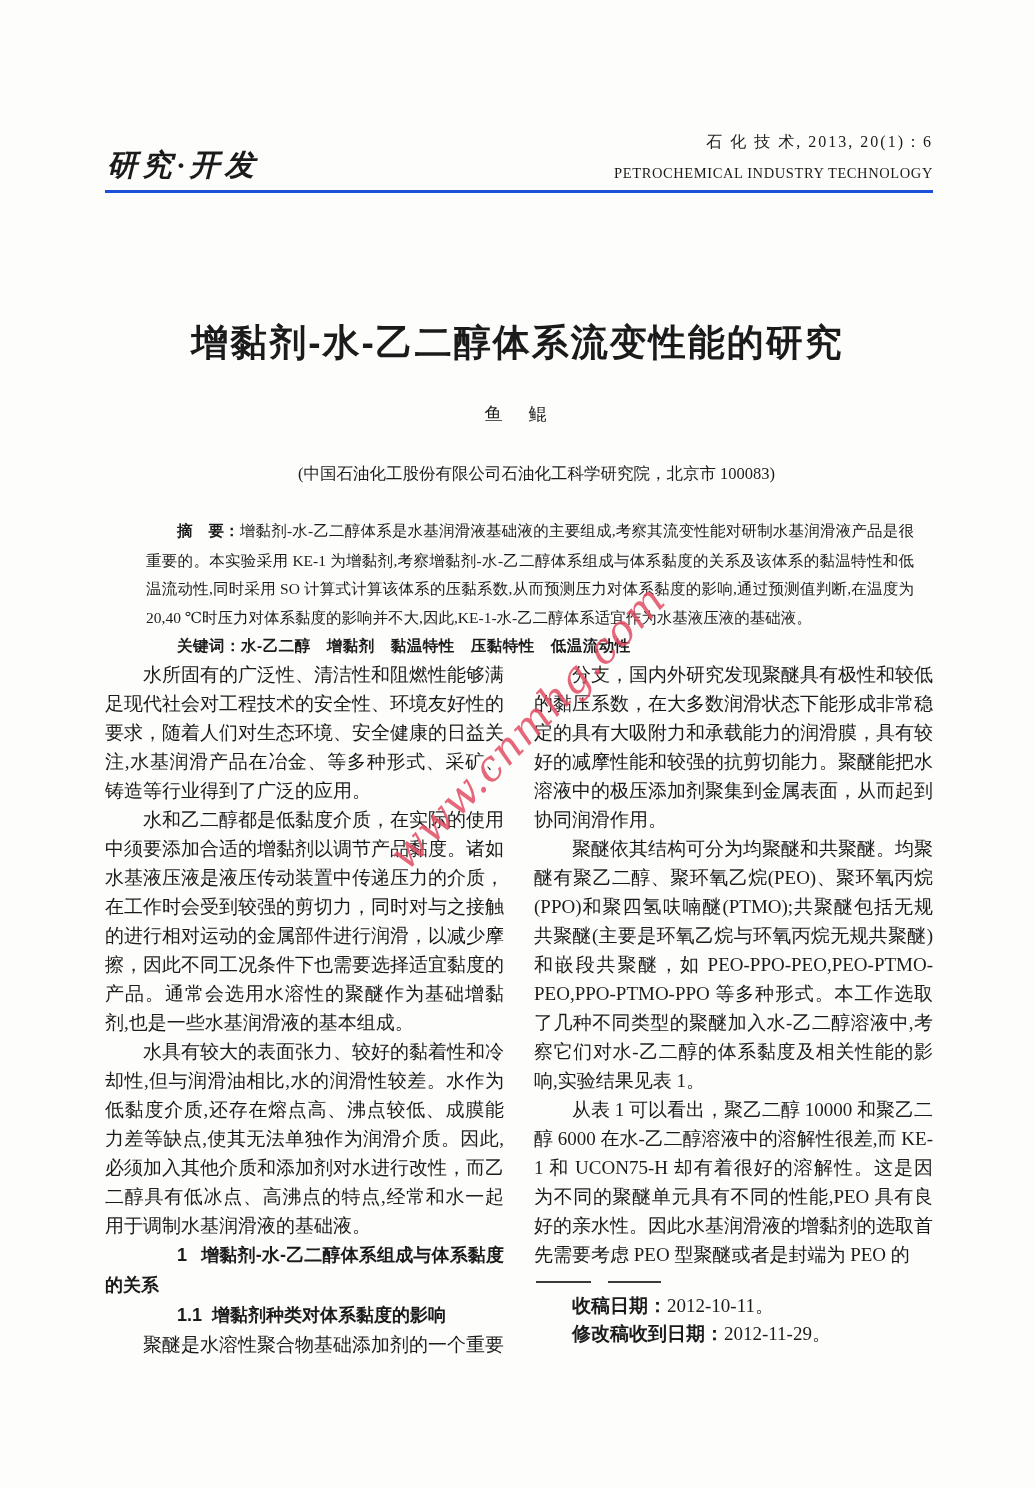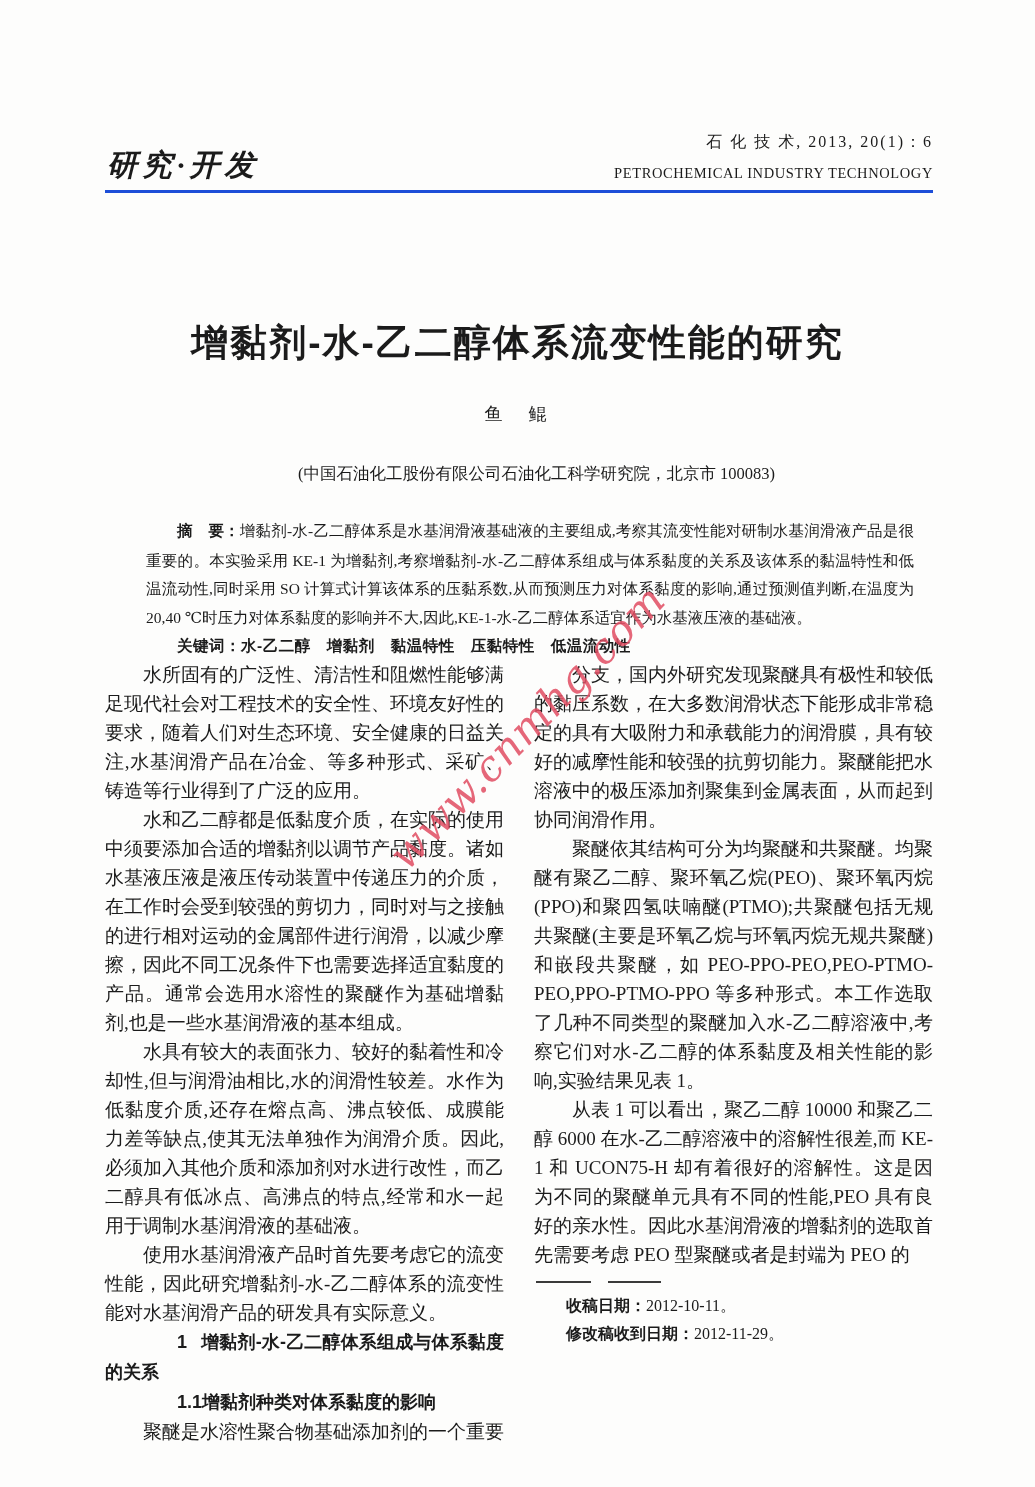--- a/index.html
+++ b/index.html
@@ -38,24 +38,24 @@
 
   
   .columns { position:absolute; top:660px; left:105px; width:828px;
              display:flex; gap:30px; }
   .col { width:399px; font-size:19px; line-height:29px; text-align:justify; }
   .col p { margin:0; text-indent:2em; }
   .sec-h { font-family:"Liberation Sans","DejaVu Sans",sans-serif;
            font-weight:bold; font-size:18px; line-height:30px; text-indent:0; }
   .sec-h1 { margin-top:16px; }
   .sec-num { display:inline-block; margin-right:14px; }
-  .sec-num-sub { display:inline-block; margin-right:0; }
+  .sec-num-sub { display:inline-block; margin-right:10px; }
 
   
-  .footnote { margin-top:12px; font-size:16px; line-height:25.5px; }
+  .footnote { margin-top:12px; font-size:19px; line-height:25.5px; }
   .footnote-sep { width:145px; height:2px; margin:0 0 10px 2px;
     background:linear-gradient(to right,#3a3a3a 0,#3a3a3a 55px,
                transparent 55px,transparent 72px,#3a3a3a 72px,
                #3a3a3a 125px,transparent 125px); }
   .footnote p { margin:0; text-indent:2em; text-align:justify; }
 
   
   .watermark { position:absolute; left:527px; top:727px;
     transform:translate(-50%,-50%) rotate(-46deg);
     font-family:"DejaVu Serif","Liberation Serif",serif;
@@ -83,21 +83,20 @@
     <p><span class="bold-label">摘　要：</span><span>增黏剂-水-乙二醇体系是水基润滑液基础液的主要组成,考察其流变性能对研制水基润滑液产品是很重要的。本实验采用 KE-1 为增黏剂,考察增黏剂-水-乙二醇体系组成与体系黏度的关系及该体系的黏温特性和低温流动性,同时采用 SO 计算式计算该体系的压黏系数,从而预测压力对体系黏度的影响,通过预测值判断,在温度为 20,40 ℃时压力对体系黏度的影响并不大,因此,KE-1-水-乙二醇体系适宜作为水基液压液的基础液。</span></p>
     <p class="keywords-line"><span class="bold-label">关键词：</span><span>水-乙二醇　增黏剂　黏温特性　压黏特性　低温流动性</span></p>
   </div>
 
   <div class="columns">
 
     <div class="col">
       <p>水所固有的广泛性、清洁性和阻燃性能够满足现代社会对工程技术的安全性、环境友好性的要求，随着人们对生态环境、安全健康的日益关注,水基润滑产品在冶金、等多种形式、采矿、铸造等行业得到了广泛的应用。</p>
       <p>水和乙二醇都是低黏度介质，在实际的使用中须要添加合适的增黏剂以调节产品黏度。诸如水基液压液是液压传动装置中传递压力的介质，在工作时会受到较强的剪切力，同时对与之接触的进行相对运动的金属部件进行润滑，以减少摩擦，因此不同工况条件下也需要选择适宜黏度的产品。通常会选用水溶性的聚醚作为基础增黏剂,也是一些水基润滑液的基本组成。</p>
       <p>水具有较大的表面张力、较好的黏着性和冷却性,但与润滑油相比,水的润滑性较差。水作为低黏度介质,还存在熔点高、沸点较低、成膜能力差等缺点,使其无法单独作为润滑介质。因此,必须加入其他介质和添加剂对水进行改性，而乙二醇具有低冰点、高沸点的特点,经常和水一起用于调制水基润滑液的基础液。</p>
-      <p>使用水基润滑液产品时首先要考虑它的流变性能，因此研究增黏剂-水-乙二醇体系的流变性能对水基润滑产品的研发具有实际意义。</p>
       <p class="sec-h sec-h1"><span class="sec-num">1</span><span>增黏剂-水-乙二醇体系组成与体系黏度的关系</span></p>
       <p class="sec-h"><span class="sec-num-sub">1.1</span><span>增黏剂种类对体系黏度的影响</span></p>
       <p>聚醚是水溶性聚合物基础添加剂的一个重要</p>
     </div>
 
     <div class="col">
       <p>分支，国内外研究发现聚醚具有极性和较低的黏压系数，在大多数润滑状态下能形成非常稳定的具有大吸附力和承载能力的润滑膜，具有较好的减摩性能和较强的抗剪切能力。聚醚能把水溶液中的极压添加剂聚集到金属表面，从而起到协同润滑作用。</p>
       <p>聚醚依其结构可分为均聚醚和共聚醚。均聚醚有聚乙二醇、聚环氧乙烷(PEO)、聚环氧丙烷(PPO)和聚四氢呋喃醚(PTMO);共聚醚包括无规共聚醚(主要是环氧乙烷与环氧丙烷无规共聚醚)和嵌段共聚醚，如 PEO-PPO-PEO,PEO-PTMO-PEO,PPO-PTMO-PPO 等多种形式。本工作选取了几种不同类型的聚醚加入水-乙二醇溶液中,考察它们对水-乙二醇的体系黏度及相关性能的影响,实验结果见表 1。</p>
       <p>从表 1 可以看出，聚乙二醇 10000 和聚乙二醇 6000 在水-乙二醇溶液中的溶解性很差,而 KE-1 和 UCON75-H 却有着很好的溶解性。这是因为不同的聚醚单元具有不同的性能,PEO 具有良好的亲水性。因此水基润滑液的增黏剂的选取首先需要考虑 PEO 型聚醚或者是封端为 PEO 的</p>
 

